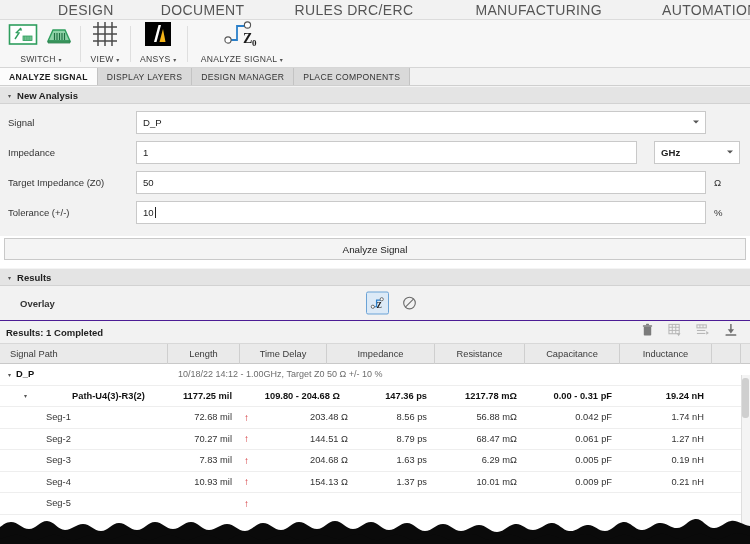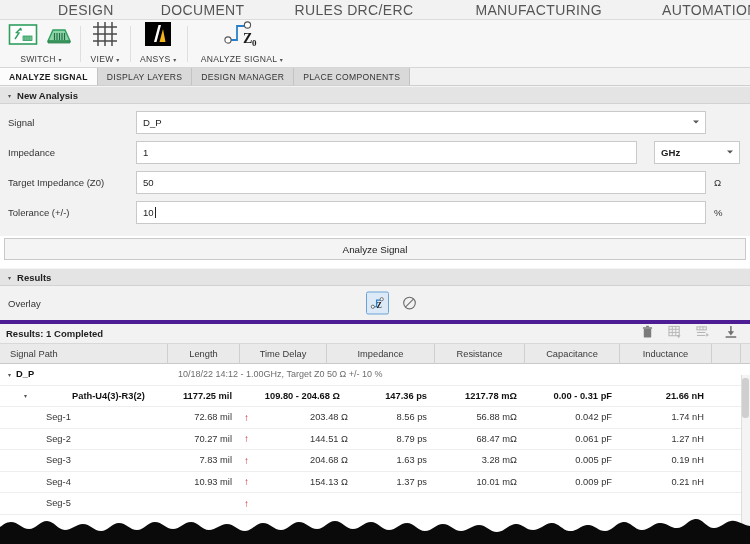--- a/index.html
+++ b/index.html
@@ -84,30 +84,30 @@
   }
   .unittext { width:26px; font-size:9.6px; color:#333; margin-left:8px; font-weight:normal;}
   .analyze-btn {
     margin:2px 4px 0 4px; height:22px; background:#f4f4f4; border:1px solid #c9c9c9;
     display:flex; align-items:center; justify-content:center;
     font-size:9.8px; color:#222;
   }
 
   
   .overlay-row { height:34px; background:#f2f2f2; display:flex; align-items:center; position:relative;}
-  .overlay-lbl { font-size:9.5px; color:#333; padding-left:8px; }
+  .overlay-lbl { font-size:9.5px; color:#333; padding-left:20px;font-weight:bold; }
   .ovl-btns { position:absolute; left:366px; top:50%; transform:translateY(-50%); display:flex; align-items:center; gap:9px;}
   .ovl-btn {
     width:23px;height:23px;border:1px solid #6ba3d6;background:#dceaf7;border-radius:2px;
     display:flex;align-items:center;justify-content:center;
   }
   .ovl-btn2 { width:23px;height:23px;border:none;background:transparent;display:flex;align-items:center;justify-content:center;}
 
   
-  .resbar{ height:24px; background:#f2f2f2; display:flex; align-items:center; border-top:4px solid #4c1d95;
+  .resbar{ height:24px; background:#f2f2f2; display:flex; align-items:center; border-top:1px solid #4c1d95;
            border-bottom:1px solid #d8d8d8;}
   .resbar .t{ font-size:9.5px; font-weight:bold; color:#222; padding-left:6px;}
   .resbar .icons{ margin-left:auto; display:flex; align-items:center; gap:14px; padding-right:12px;}
 
   
   .tbl { width:750px; background:#fff; font-size:9.3px; color:#333; }
   .thead { display:flex; height:20px; background:#eaeaea; border-bottom:1px solid #c9c9c9; }
   .th {
     display:flex; align-items:center; justify-content:center;
     border-right:1px solid #cfcfcf; height:20px; font-size:9.3px; color:#3a3a3a;
@@ -372,21 +372,21 @@
           <div class="td bold" style="width: 87px; flex: 0 0 87px;">
             <span>147.36 ps</span>
           </div>
           <div class="td bold" style="width: 90px; flex: 0 0 90px;">
             <span>1217.78 mΩ</span>
           </div>
           <div class="td bold" style="width: 95px; flex: 0 0 95px;">
             <span>0.00 - 0.31 pF</span>
           </div>
           <div class="td bold" style="width: 92px; flex: 0 0 92px;">
-            <span>21.66 nH</span>
+            <span>19.24 nH</span>
           </div>
           <div class="td" style="flex: 0 0 29px;"></div>
         </div>
         <div class="tr">
           <div class="td left" style="width: 168px; flex: 0 0 168px; padding-left: 46px;">
             <span>Seg-1</span>
           </div>
           <div class="td" style="width: 72px; flex: 0 0 72px;">
             <span>72.68 mil</span>
           </div>
@@ -447,21 +447,21 @@
           <div class="td" style="width: 108px; flex: 0 0 108px; padding-right: 0px;">
             <div class="imp-cell" style="padding: 0px;">
               <span class="uparrow" style="color: rgb(208, 37, 42); margin-right: auto; margin-left: 4px;">↑</span>
               <span>204.68 Ω</span>
             </div>
           </div>
           <div class="td" style="width: 87px; flex: 0 0 87px;">
             <span>1.63 ps</span>
           </div>
           <div class="td" style="width: 90px; flex: 0 0 90px;">
-            <span>3.28 mΩ</span>
+            <span>6.29 mΩ</span>
           </div>
           <div class="td" style="width: 95px; flex: 0 0 95px;">
             <span>0.005 pF</span>
           </div>
           <div class="td" style="width: 92px; flex: 0 0 92px;">
             <span>0.19 nH</span>
           </div>
           <div class="td" style="flex: 0 0 29px;"></div>
         </div>
         <div class="tr">

